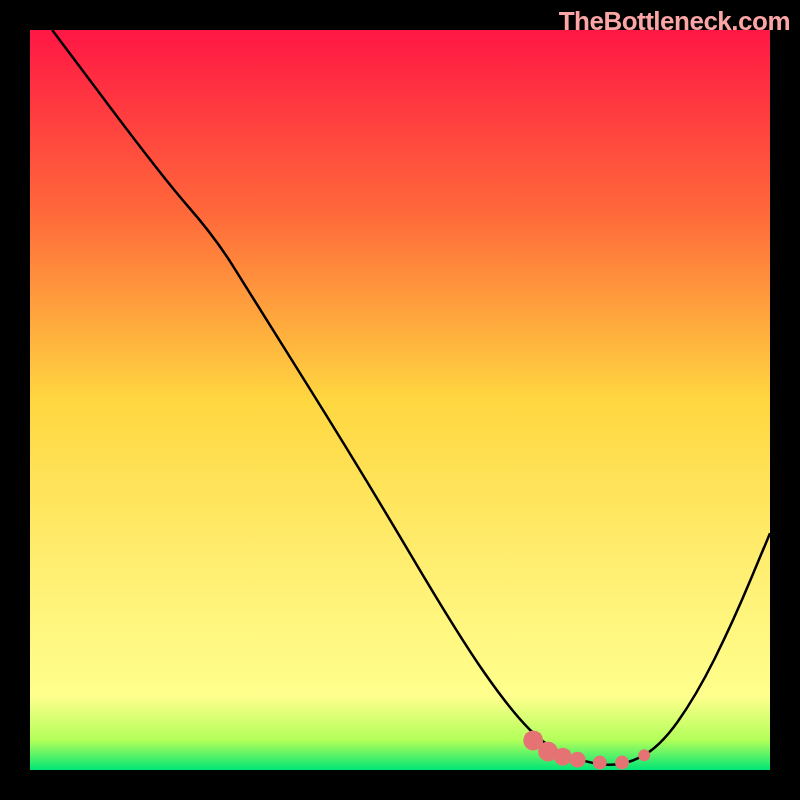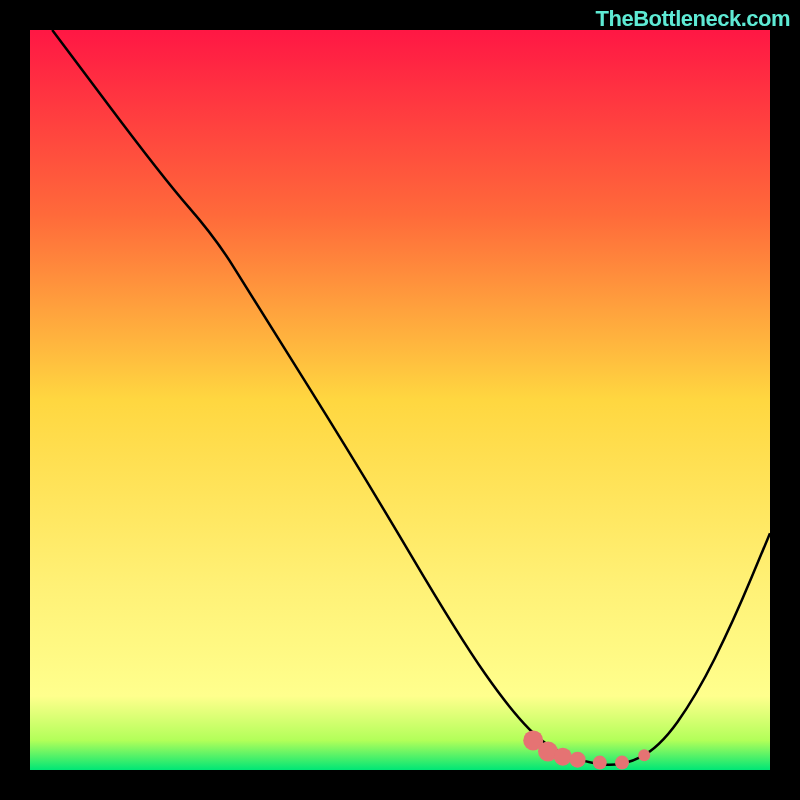--- a/index.html
+++ b/index.html
@@ -15,23 +15,23 @@
     left: 30px;
     top: 30px;
     width: 740px;
     height: 740px;
   }
   .watermark {
     position: absolute;
     top: 6px;
     right: 10px;
     font-family: Arial, Helvetica, sans-serif;
-    font-size: 22px;
+    font-size: 26px;
     font-weight: 600;
-    color: #5eead4;
+    color: #fca5a5;
     letter-spacing: -0.5px;
   }
   svg {
     display: block;
     width: 740px;
     height: 740px;
   }
 </style>
 </head>
 <body>

